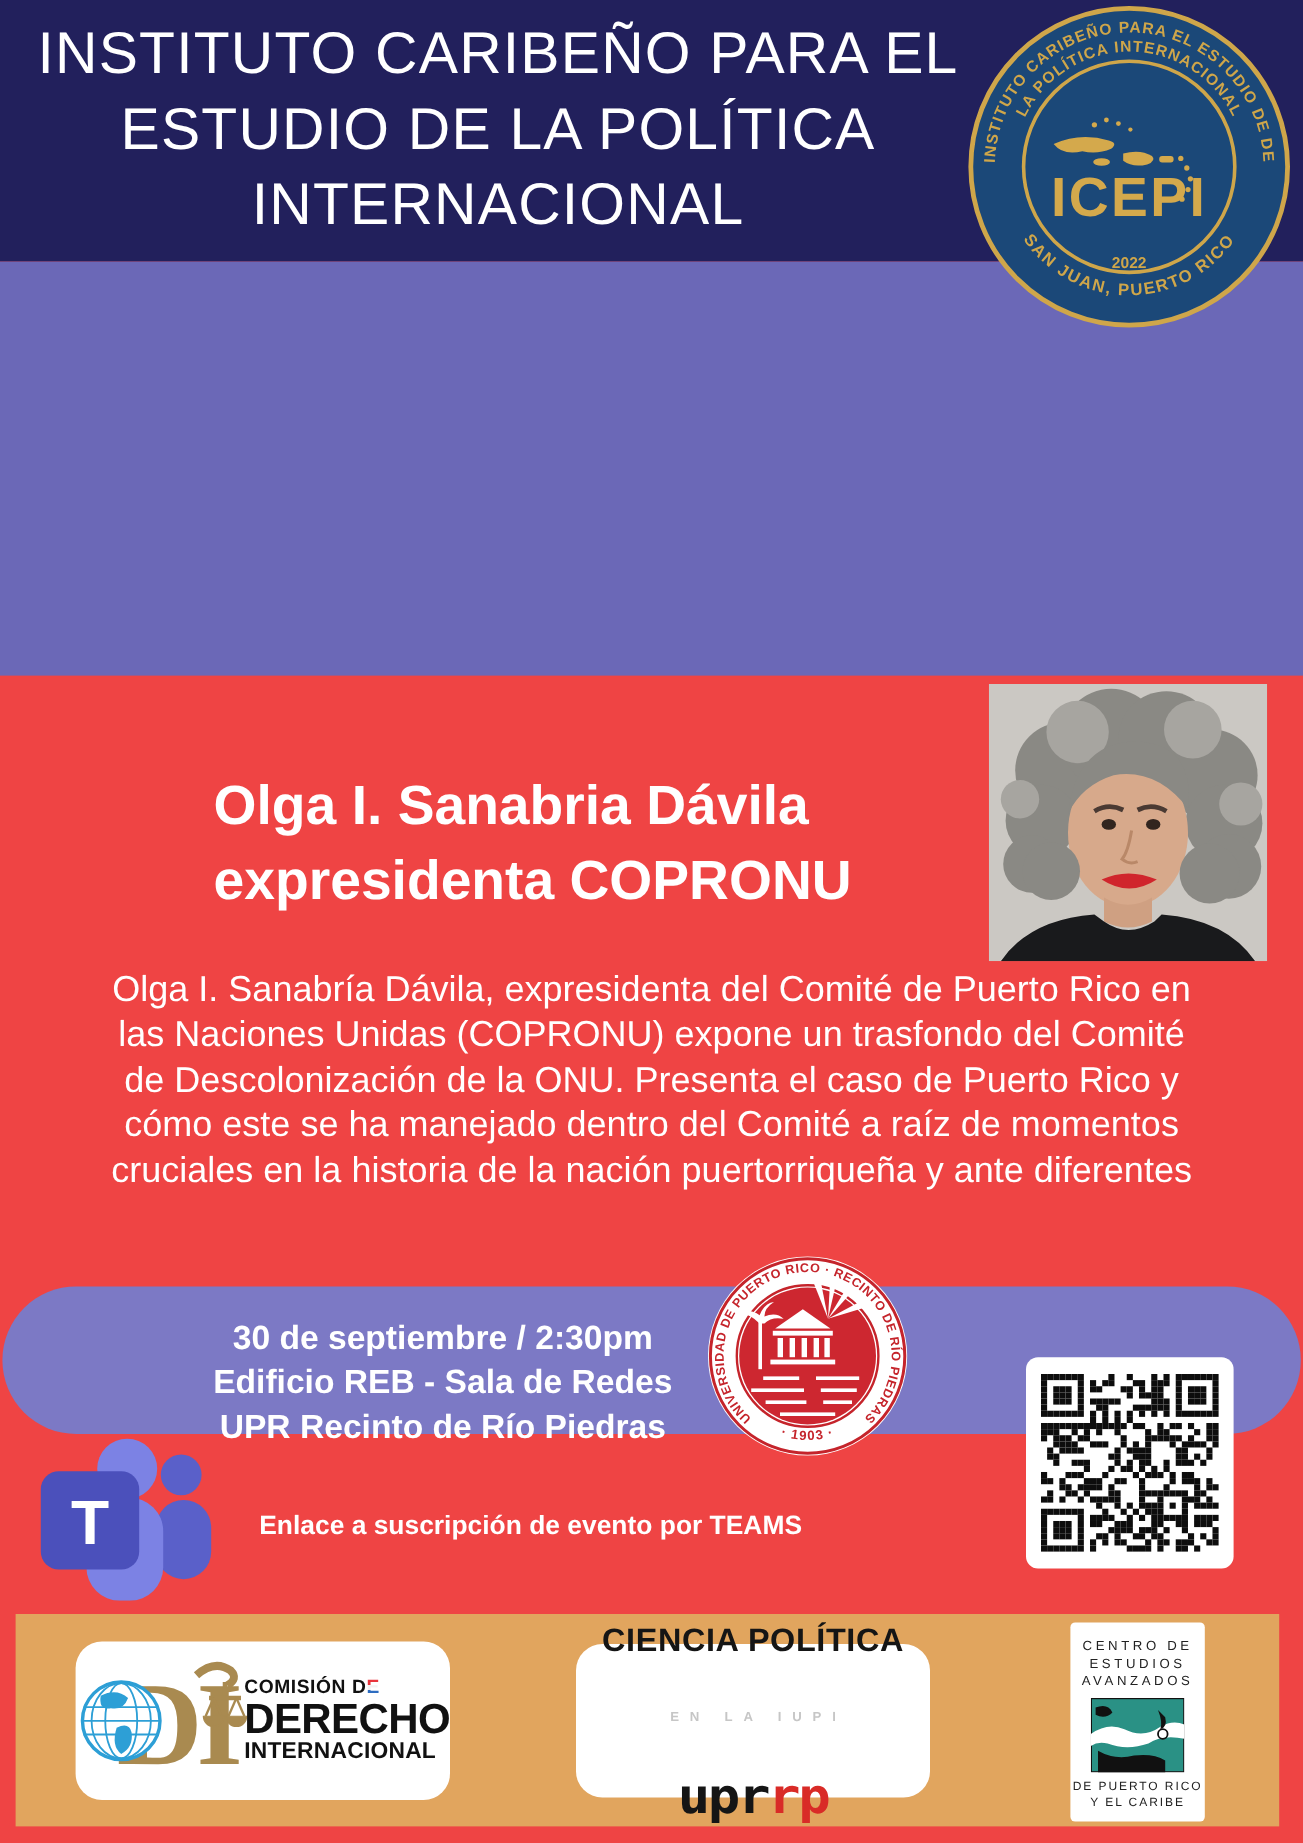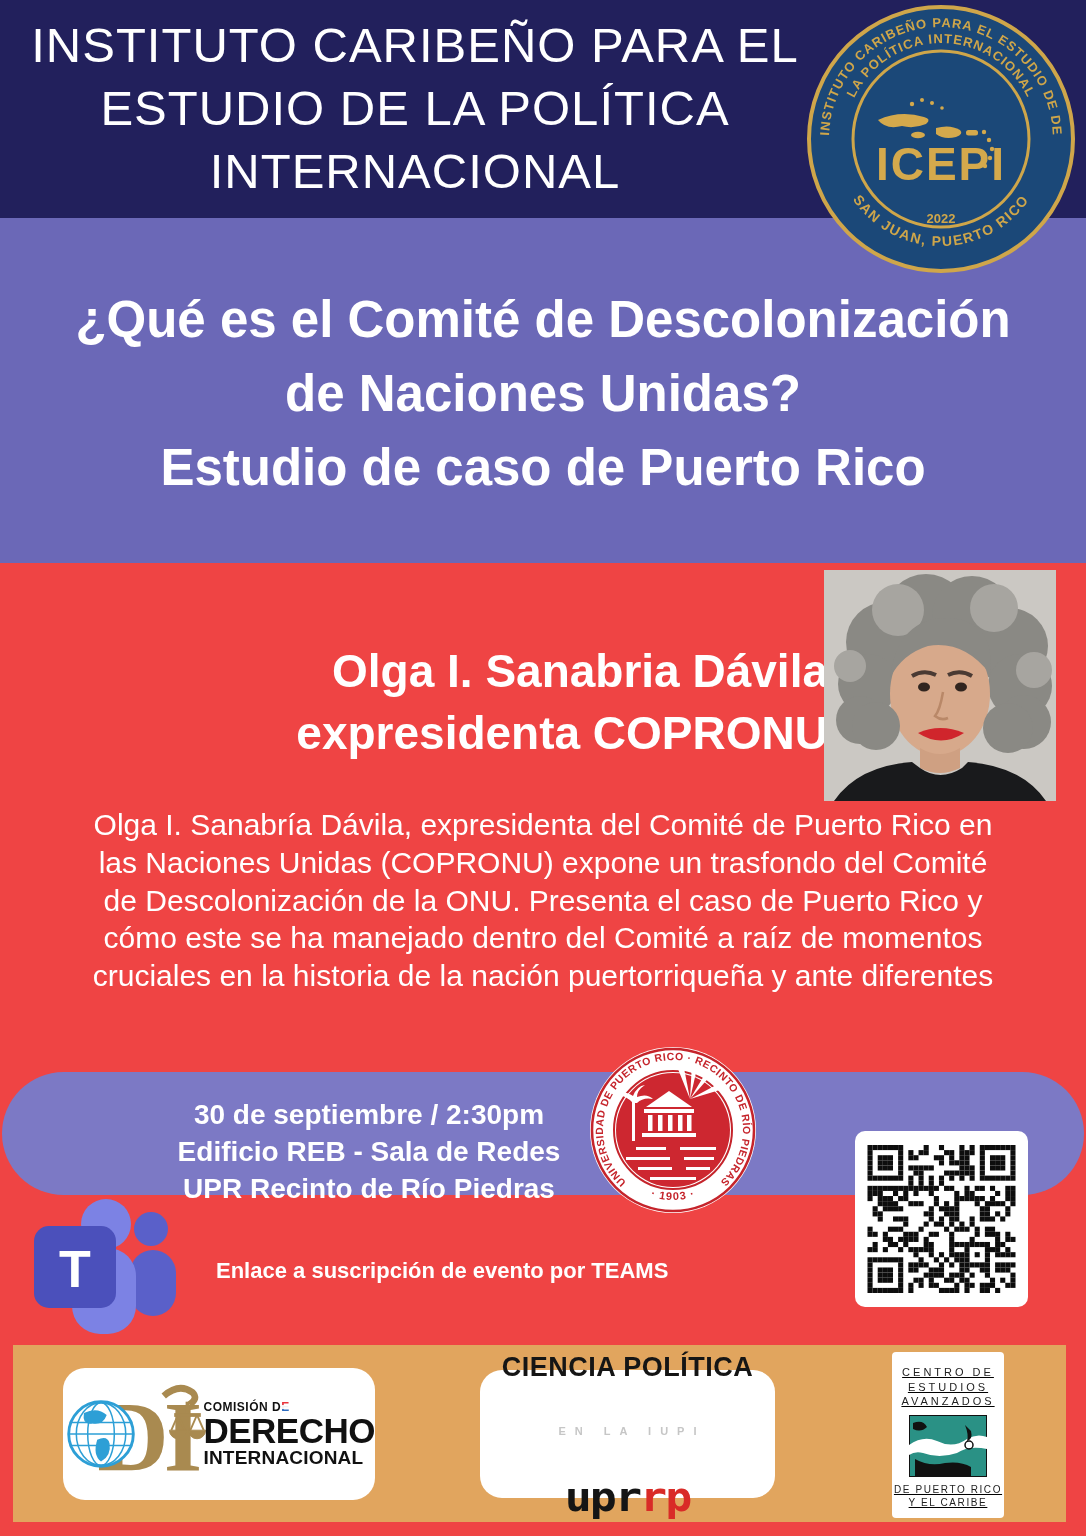--- a/index.html
+++ b/index.html
@@ -8,21 +8,21 @@
   .abs{position:absolute;}
   
   .header-band{left:0;top:0;width:1086px;height:218px;background:#22205c;}
   .header-title{left:10px;top:14px;width:810px;text-align:center;color:#fff;
                 font-size:49px;line-height:63px;font-weight:400;letter-spacing:1px;}
   
   .purple-band{left:0;top:218px;width:1086px;height:345px;background:#6b68b7;}
   .event-title{left:0;top:283px;width:1086px;text-align:center;color:#fff;
                font-size:51px;line-height:74px;font-weight:800;}
   
-  .speaker-block{left:178px;top:640px;width:650px;text-align:right;color:#fff;
+  .speaker-block{left:178px;top:640px;width:650px;text-align:left;color:#fff;
                  font-size:46px;line-height:62px;font-weight:800;}
   .portrait{left:824px;top:570px;}
   
   .descr{left:0;top:806px;width:1086px;text-align:center;color:#fff;
          font-size:30px;line-height:37.8px;font-weight:400;}
   
   .pill{left:2px;top:1072px;width:1082px;height:123px;background:#7c79c5;border-radius:62px;}
   .pill-text{left:88px;top:1082px;width:562px;text-align:center;color:#fff;
              font-size:28px;line-height:37px;font-weight:700;margin-top:14px;}
   
@@ -31,55 +31,50 @@
   
   .qr-box{left:855px;top:1131px;width:173px;height:176px;background:#fff;border-radius:10px;}
   
   .teams-icon{left:26px;top:1198px;}
   .teams-label{left:216px;top:1258px;width:700px;color:#fff;font-size:22px;font-weight:700;}
   
   .tan-band{left:13px;top:1345px;width:1053px;height:177px;background:#e1a55e;}
   .card{position:absolute;background:#fff;}
   .card-cdi{left:50px;top:23px;width:312px;height:132px;border-radius:22px;display:flex;align-items:center;}
   .cdi-text{margin-left:-4px;color:#111;}
-  .cdi-l1{font-size:12px;font-weight:900;letter-spacing:0.5px;}
+  .cdi-l1{font-size:16px;font-weight:900;letter-spacing:0.5px;}
   .cdi-e{background:linear-gradient(180deg,#e8343c 0 34%,#f2f2f2 34% 63%,#2d6cc0 63% 100%);
          -webkit-background-clip:text;background-clip:text;color:transparent;font-weight:900;}
   .cdi-l2{font-size:35px;font-weight:900;line-height:33px;letter-spacing:-0.5px;}
   .cdi-l3{font-size:19px;font-weight:900;letter-spacing:0.2px;}
   .card-cipo{left:467px;top:25px;width:295px;height:128px;border-radius:22px;
              display:flex;flex-direction:column;align-items:center;justify-content:center;gap:40px;}
   .cipo-title{font-size:27px;font-weight:700;letter-spacing:0.5px;color:#151515;}
   .cipo-sub{font-size:11px;letter-spacing:9px;color:#c6c6c6;margin:2px 0 0 9px;font-weight:700;}
   .cipo-logo{font-family:"DejaVu Sans Mono",monospace;font-size:45px;font-weight:700;
              letter-spacing:-2px;line-height:40px;transform:scaleY(0.9);}
   .cipo-upr{color:#151515;} .cipo-rp{color:#d92b27;}
   .card-cea{left:879px;top:7px;width:112px;height:166px;border-radius:4px;
-            display:flex;flex-direction:column;align-items:center;padding-top:13px;box-sizing:border-box;text-decoration:underline;}
+            display:flex;flex-direction:column;align-items:center;padding-top:13px;box-sizing:border-box;}
   .cea-top{font-size:11px;letter-spacing:3px;color:#222;line-height:14.5px;text-align:center;}
   .cea-bottom{font-size:10px;letter-spacing:1.6px;color:#222;line-height:13.5px;text-align:center;}
 </style>
 </head>
 <body>
 
 <div class="poster">
 
   <div class="abs header-band"></div>
   <div class="abs header-title">
     <div>INSTITUTO CARIBEÑO PARA EL</div>
     <div>ESTUDIO DE LA POLÍTICA</div>
     <div>INTERNACIONAL</div>
   </div>
 
   <div class="abs purple-band"></div>
-  <div class="abs event-title">
-    <div>¿Qué es el Comité de Descolonización</div>
-    <div>de Naciones Unidas?</div>
-    <div>Estudio de caso de Puerto Rico</div>
-  </div>
 
   <svg class="abs icepi-seal" width="270" height="270" viewBox="0 0 270 270">
     <defs>
       <path id="arcTop" d="M 82.4,233.9 A 112 112 0 1 1 187.6,233.9" fill="none"></path>
       <path id="arcInner" d="M 48,175.6 A 96 96 0 1 1 222,175.6" fill="none"></path>
       <path id="arcBottom" d="M 49.5,199.4 A 107 107 0 0 0 220.5,199.4" fill="none"></path>
     </defs>
     <circle cx="135" cy="135" r="132" fill="#1b4878" stroke="#cfa64a" stroke-width="4"></circle>
     <circle cx="135" cy="135" r="88" fill="none" stroke="#cfa64a" stroke-width="3"></circle>
     <text font-size="13" font-weight="bold" fill="#cfa64a" letter-spacing="1">

